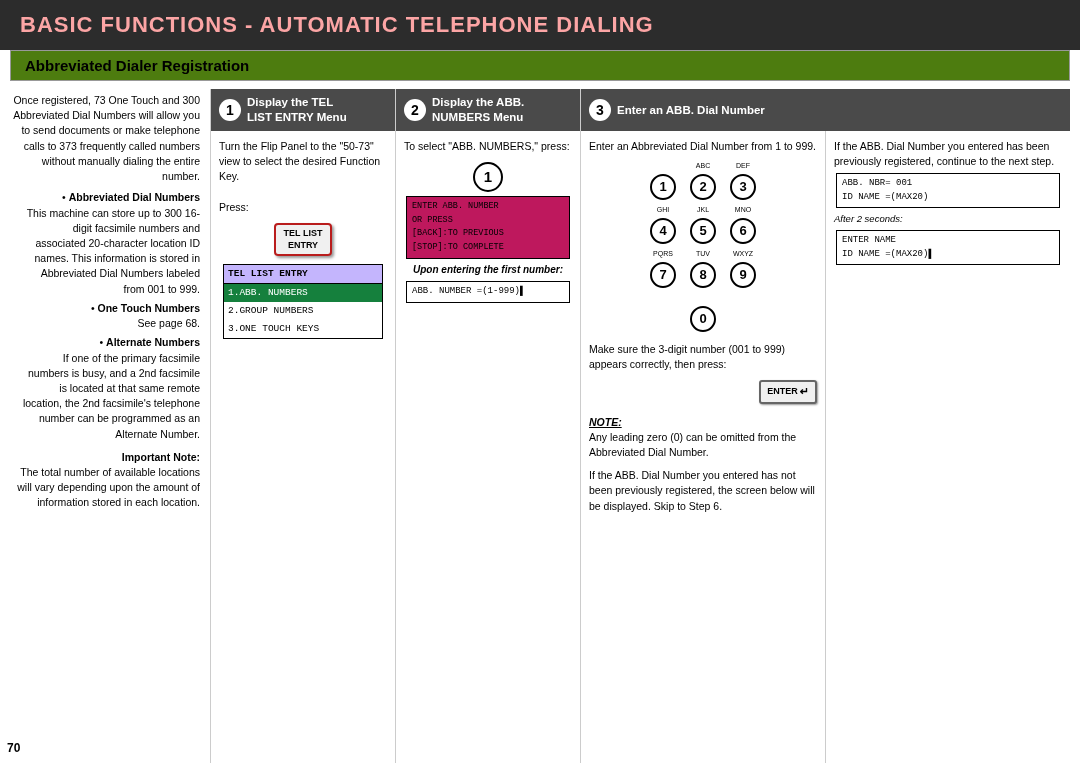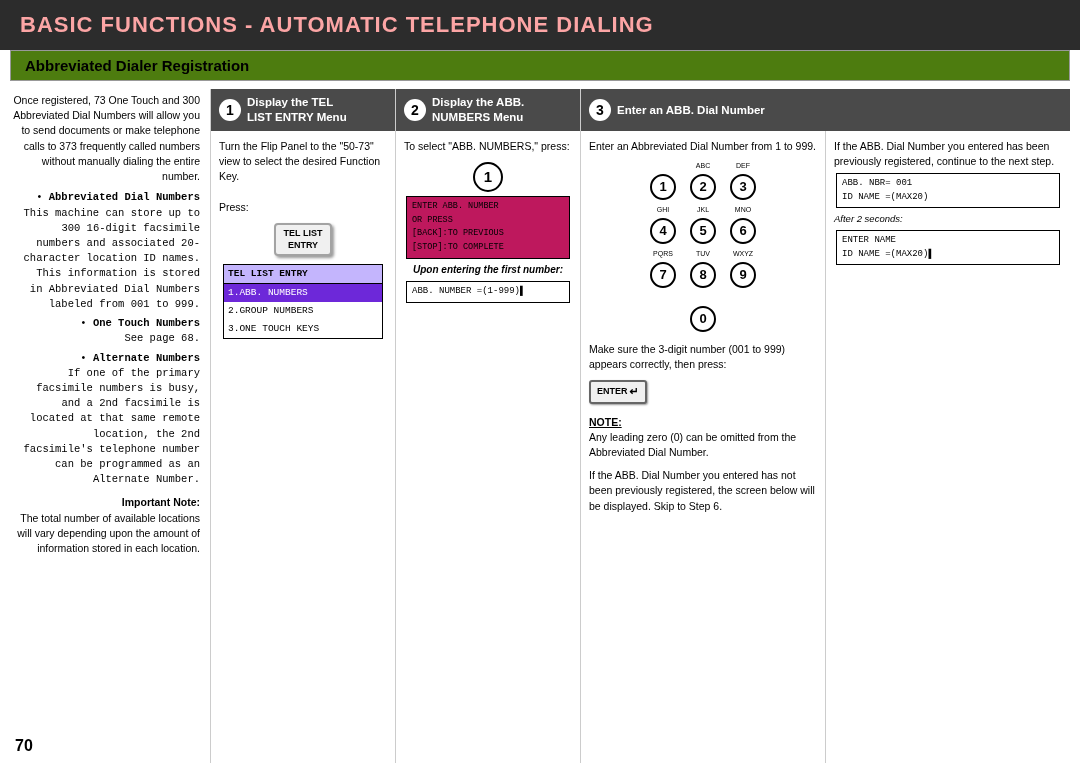--- a/index.html
+++ b/index.html
@@ -59,21 +59,20 @@
     }
 
     .bullet-title {
       font-weight: bold;
       font-size: 10.5px;
     }
 
     .bullet-item {
       margin-left: 10px;
       margin-bottom: 4px;
-      font-family: Liberation Mono, monospace;
     }
 
     .bullet-item::before {
       content: "• ";
     }
 
     .important-note {
       margin-top: 8px;
     }
 
@@ -144,21 +143,21 @@
     }
 
     
     .tel-button-graphic {
       margin: 8px auto;
       text-align: center;
     }
 
     .function-key-box {
       display: inline-block;
-      border: 2px solid #a3a3a3;
+      border: 2px solid #b91c1c;
       border-radius: 4px;
       padding: 3px 8px;
       font-size: 9px;
       font-weight: bold;
       background: #f0f0f0;
       text-align: center;
       line-height: 1.3;
       box-shadow: 2px 2px 3px #999;
     }
 
@@ -175,21 +174,21 @@
       background: #c4b5fd;
       font-weight: bold;
       border-bottom: 1px solid #000;
     }
 
     .menu-box .menu-item {
       padding: 2px 4px;
     }
 
     .menu-box .menu-item.selected {
-      background: #6d28d9;
+      background: #15803d;
       color: #fff;
     }
 
     
     .num-circle {
       display: inline-flex;
       align-items: center;
       justify-content: center;
       width: 26px;
       height: 26px;
@@ -273,28 +272,29 @@
     }
 
     
     .note-box {
       margin-top: 8px;
     }
 
     .note-box .note-title {
       font-weight: bold;
       text-decoration: underline;
+      font-style: italic;
     }
 
     
     .page-number {
       position: absolute;
       bottom: 8px;
-      left: 15px;
-      font-size: 16px;
+      left: 7px;
+      font-size: 12px;
       font-weight: bold;
     }
 
     .intro-body {
       padding-top: 4px;
       text-align: right;
     }
 
     .num-circle-large {
       width: 30px;
@@ -470,21 +470,21 @@
 
             <div></div>
             <div class="num-cell">
               <div class="num-label-top">&nbsp;</div>
               <div class="num-circle">0</div>
             </div>
             <div></div>
           </div>
 
           <p>Make sure the 3-digit number (001 to 999) appears correctly, then press:</p>
-          <div style="margin: 4px 0;">
+          <div style="margin: 4px 0; text-align: right;">
             <div class="enter-key">
               <span>ENTER</span>
                 <span class="enter-arrow">↵</span>
             </div>
           </div>
 
           <div class="note-box">
             <div class="note-title">NOTE:</div>
             <p>Any leading zero (0) can be omitted from the Abbreviated Dial Number.</p>
           </div>

